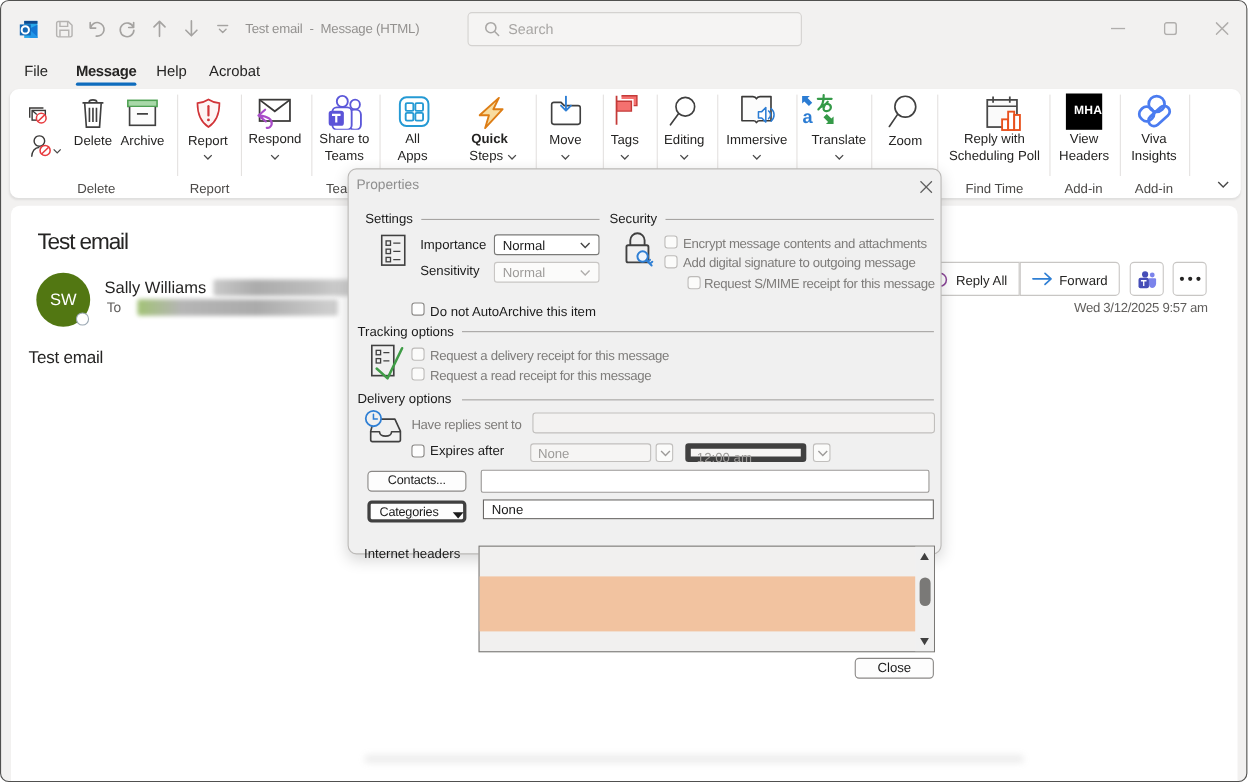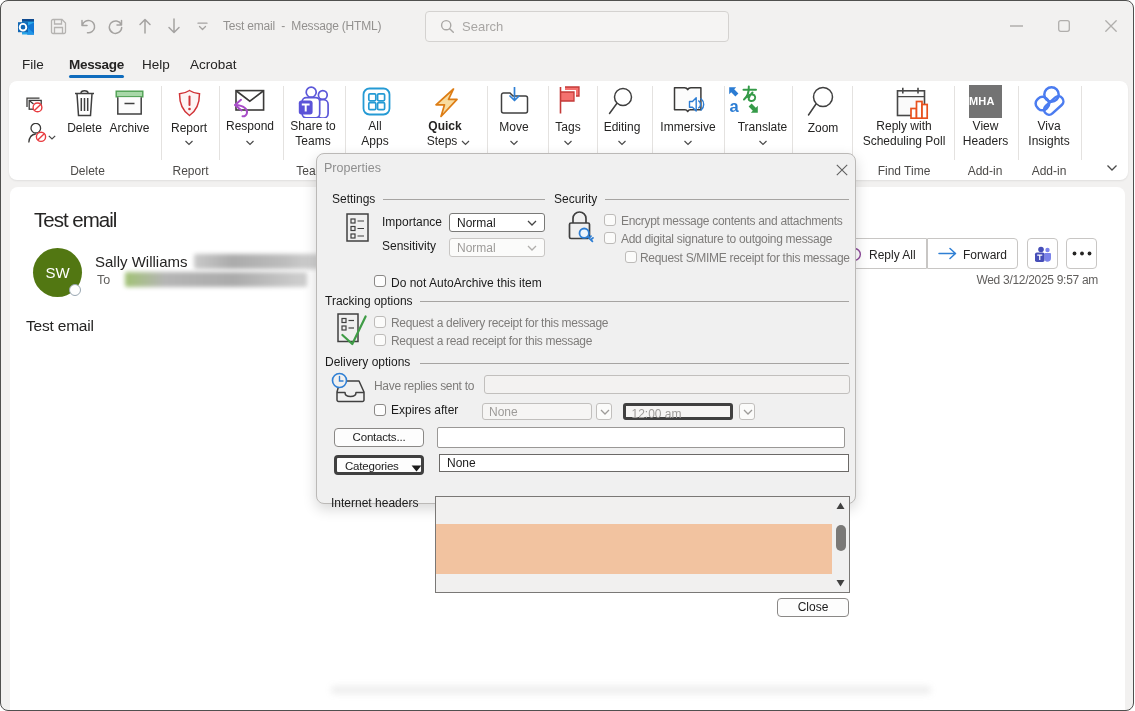--- a/index.html
+++ b/index.html
@@ -261,21 +261,21 @@
       <path d="M6.8 0.8 V6.4 M22 0.8 V6.4" stroke="#474747" stroke-width="1.6"></path>
       <g fill="#fff" stroke="#e8511d" stroke-width="1.7">
         <rect x="15" y="21.5" width="5.5" height="9.7"></rect>
         <rect x="20.5" y="14.5" width="5.5" height="16.7"></rect>
         <rect x="26" y="17.5" width="5.2" height="13.7"></rect>
       </g>
     </svg>
     <div class="rlab" style="left:895px;top:38px;">Reply with</div>
     <div class="rlab" style="left:895px;top:53px;">Scheduling Poll</div>
 
-    <div class="abs" style="left:960px;top:4px;width:33px;height:33px;background:#737373;color:#fff;font-weight:bold;font-size:11px;text-align:left;line-height:33px;letter-spacing:0.2px;">MHA</div>
+    <div class="abs" style="left:960px;top:4px;width:33px;height:33px;background:#000000;color:#fff;font-weight:bold;font-size:11px;text-align:right;line-height:33px;letter-spacing:0.2px;">MHA</div>
     <div class="rlab" style="left:976.5px;top:38px;">View</div>
     <div class="rlab" style="left:976.5px;top:53px;">Headers</div>
 
     <svg class="abs" style="left:1025px;top:4px;" width="32" height="32" viewBox="0 0 32 32">
       <g fill="none" stroke="#4b7cf0" stroke-width="2.5" stroke-linejoin="round">
         <circle cx="17.5" cy="9.5" r="7.2"></circle>
         <rect x="2" y="12.2" width="12.8" height="12.8" rx="5.5" transform="rotate(45 8.4 18.6)"></rect>
         <rect x="8.5" y="15.5" width="22.5" height="10" rx="5" transform="rotate(-42 19.75 20.5)"></rect>
       </g>
     </svg>
@@ -413,21 +413,21 @@
     <div class="cbx" style="left:57px;top:250px;"></div>
     <div class="abs" style="left:74px;top:249px;">Expires after</div>
     <div class="abs" style="left:165px;top:248.5px;width:110px;height:17px;background:#f6f5f4;border:1px solid #c1bfbd;border-radius:3px;">
       <div class="abs" style="left:6px;top:1px;color:#9d9b99;">None</div>
     </div>
     <div class="abs" style="left:278.5px;top:248.5px;width:16px;height:17px;background:#fbfbfa;border:1px solid #c1bfbd;border-radius:3px;">
       <svg class="abs" style="left:3px;top:5.5px;" width="10" height="7" viewBox="0 0 10 7">
           <path d="M1 1 L5 5 L9 1" fill="none" stroke="#9d9b99" stroke-width="1.3"></path>
         </svg>
     </div>
-    <div class="abs" style="left:305.5px;top:248.5px;width:110px;height:17px;background:#f6f5f4;border:3px solid #404040;border-radius:3px;">
+    <div class="abs" style="left:305.5px;top:248.5px;width:110px;height:17px;background:#f6f5f4;border:5px solid #404040;border-radius:3px;">
       <div class="abs" style="left:6px;top:1px;color:#9d9b99;">12:00 am</div>
     </div>
     <div class="abs" style="left:421.5px;top:248.5px;width:16px;height:17px;background:#fbfbfa;border:1px solid #c1bfbd;border-radius:3px;">
       <svg class="abs" style="left:3px;top:5.5px;" width="10" height="7" viewBox="0 0 10 7">
           <path d="M1 1 L5 5 L9 1" fill="none" stroke="#9d9b99" stroke-width="1.3"></path>
         </svg>
     </div>
 
     <div class="abs" style="left:17px;top:274px;width:90px;height:19px;background:#fdfdfd;border:1px solid #8a8886;border-radius:4px;text-align:center;line-height:17px;font-size:11.5px;letter-spacing:-0.2px;">Contacts...</div>
     <div class="abs" style="left:120px;top:273px;width:408px;height:21px;background:#fff;border:1px solid #9a9896;border-radius:2px;"></div>

